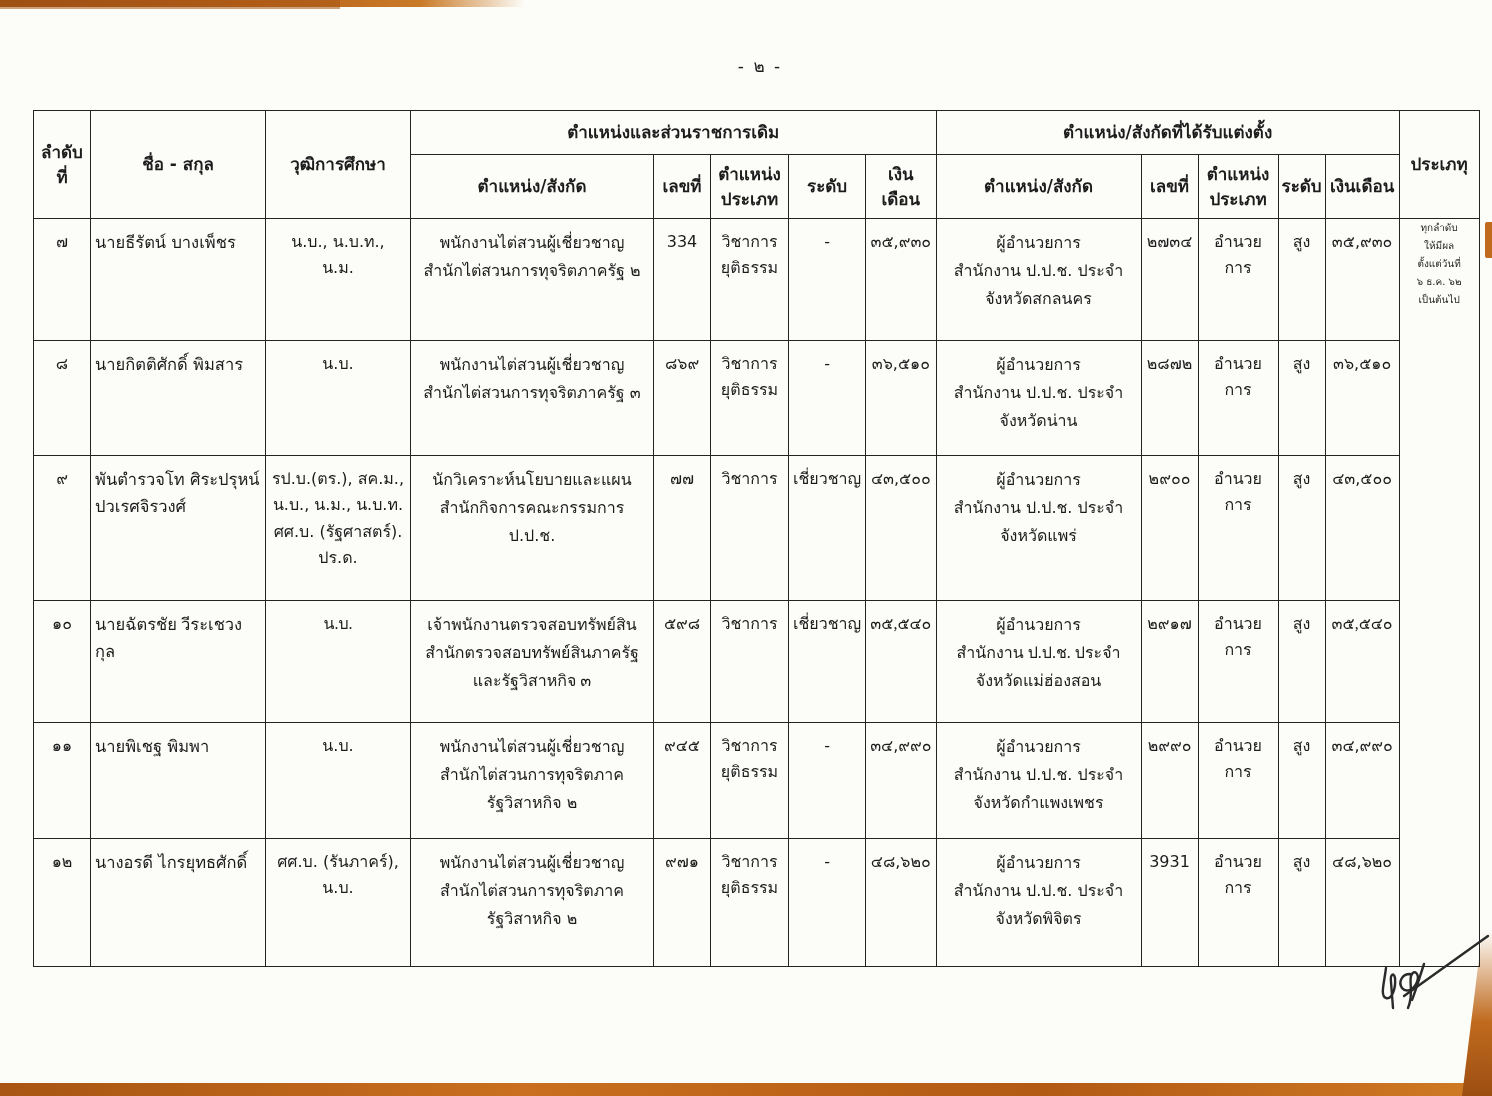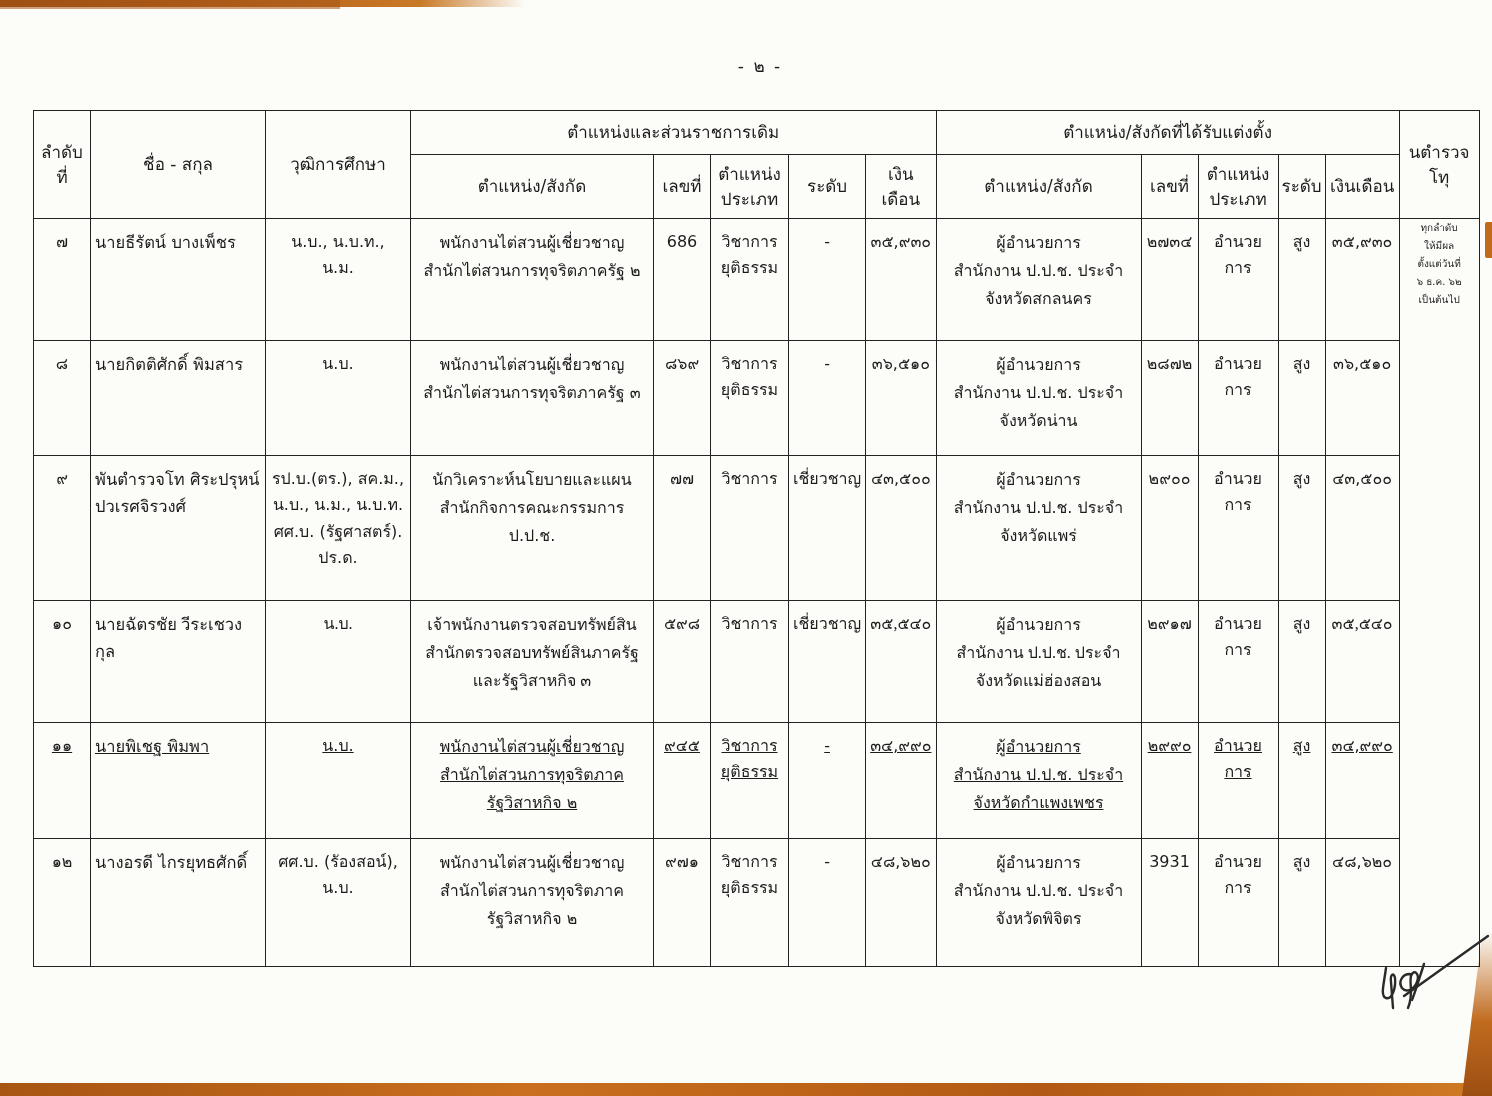--- a/index.html
+++ b/index.html
@@ -31,37 +31,37 @@
   table.doc {
     position:absolute; left:33px; top:110px;
     border-collapse:collapse; table-layout:fixed;
   }
   .doc th, .doc td {
     border:1.7px solid #232323;
     white-space:pre-line;
     overflow:hidden;
   }
   .doc th {
-    font-size:17px; font-weight:normal; text-align:center;
+    font-size:17px; font-weight:bold; text-align:center;
     vertical-align:middle; padding:2px 3px; line-height:1.45;
   }
   .doc thead tr.group-row { height:44px; }
   .doc thead tr.sub-row   { height:64px; }
   .doc td {
     font-size:16px; vertical-align:top; text-align:center;
     padding:10px 4px 4px 4px; line-height:1.65;
   }
   .doc td.name  { text-align:left; font-size:16.5px; }
   .doc td.pos   { line-height:1.75; }
   .doc td.remark{ font-size:10px; line-height:1.8; padding-top:0; }
   .doc tbody tr:nth-child(1){ height:122px; }
   .doc tbody tr:nth-child(2){ height:115px; }
   .doc tbody tr:nth-child(3){ height:145px; }
   .doc tbody tr:nth-child(4){ height:122px;font-family:Liberation Serif, serif; }
-  .doc tbody tr:nth-child(5){ height:116px;text-decoration:underline; }
+  .doc tbody tr:nth-child(5){ height:116px; }
   .doc tbody tr:nth-child(6){ height:128px; }
   
   .signature { position:absolute; left:1362px; top:930px; pointer-events:none; }
 </style>
 </head>
 <body>
 
 <div class="page">
 
   <div class="art art-top"></div>
@@ -90,21 +90,21 @@
       <col style="width:80px">
     </colgroup>
     <thead>
       <tr class="group-row">
         <th rowspan="2">ลำดับ
 ที่</th>
         <th rowspan="2">ชื่อ - สกุล</th>
         <th rowspan="2">วุฒิการศึกษา</th>
         <th colspan="5">ตำแหน่งและส่วนราชการเดิม</th>
         <th colspan="5">ตำแหน่ง/สังกัดที่ได้รับแต่งตั้ง</th>
-        <th rowspan="2">นตำรวจโทุ</th>
+        <th rowspan="2">ประเภทุ</th>
       </tr>
       <tr class="sub-row">
         <th>ตำแหน่ง/สังกัด</th>
         <th>เลขที่</th>
         <th>ตำแหน่ง
 ประเภท</th>
         <th>ระดับ</th>
         <th>เงินเดือน</th>
         <th>ตำแหน่ง/สังกัด</th>
         <th>เลขที่</th>
@@ -115,21 +115,21 @@
       </tr>
     </thead>
     <tbody>
       <tr>
         <td>๗</td>
         <td class="name">นายธีรัตน์  บางเพ็ชร</td>
         <td>น.บ., น.บ.ท.,
 น.ม.</td>
         <td class="pos">พนักงานไต่สวนผู้เชี่ยวชาญ
 สำนักไต่สวนการทุจริตภาครัฐ ๒</td>
-        <td>686</td>
+        <td>334</td>
         <td>วิชาการ
 ยุติธรรม</td>
         <td>-</td>
         <td>๓๕,๙๓๐</td>
         <td class="pos">ผู้อำนวยการ
 สำนักงาน ป.ป.ช. ประจำ
 จังหวัดสกลนคร</td>
         <td>๒๗๓๔</td>
         <td>อำนวยการ</td>
         <td>สูง</td>
@@ -215,21 +215,21 @@
 สำนักงาน ป.ป.ช. ประจำ
 จังหวัดกำแพงเพชร</td>
         <td>๒๙๙๐</td>
         <td>อำนวยการ</td>
         <td>สูง</td>
         <td>๓๔,๙๙๐</td>
       </tr>
       <tr>
         <td>๑๒</td>
         <td class="name">นางอรดี  ไกรยุทธศักดิ์</td>
-        <td>ศศ.บ. (รัองสอน์),
+        <td>ศศ.บ. (รันภาคร์),
 น.บ.</td>
         <td class="pos">พนักงานไต่สวนผู้เชี่ยวชาญ
 สำนักไต่สวนการทุจริตภาครัฐวิสาหกิจ ๒</td>
         <td>๙๗๑</td>
         <td>วิชาการ
 ยุติธรรม</td>
         <td>-</td>
         <td>๔๘,๖๒๐</td>
         <td class="pos">ผู้อำนวยการ
 สำนักงาน ป.ป.ช. ประจำ

